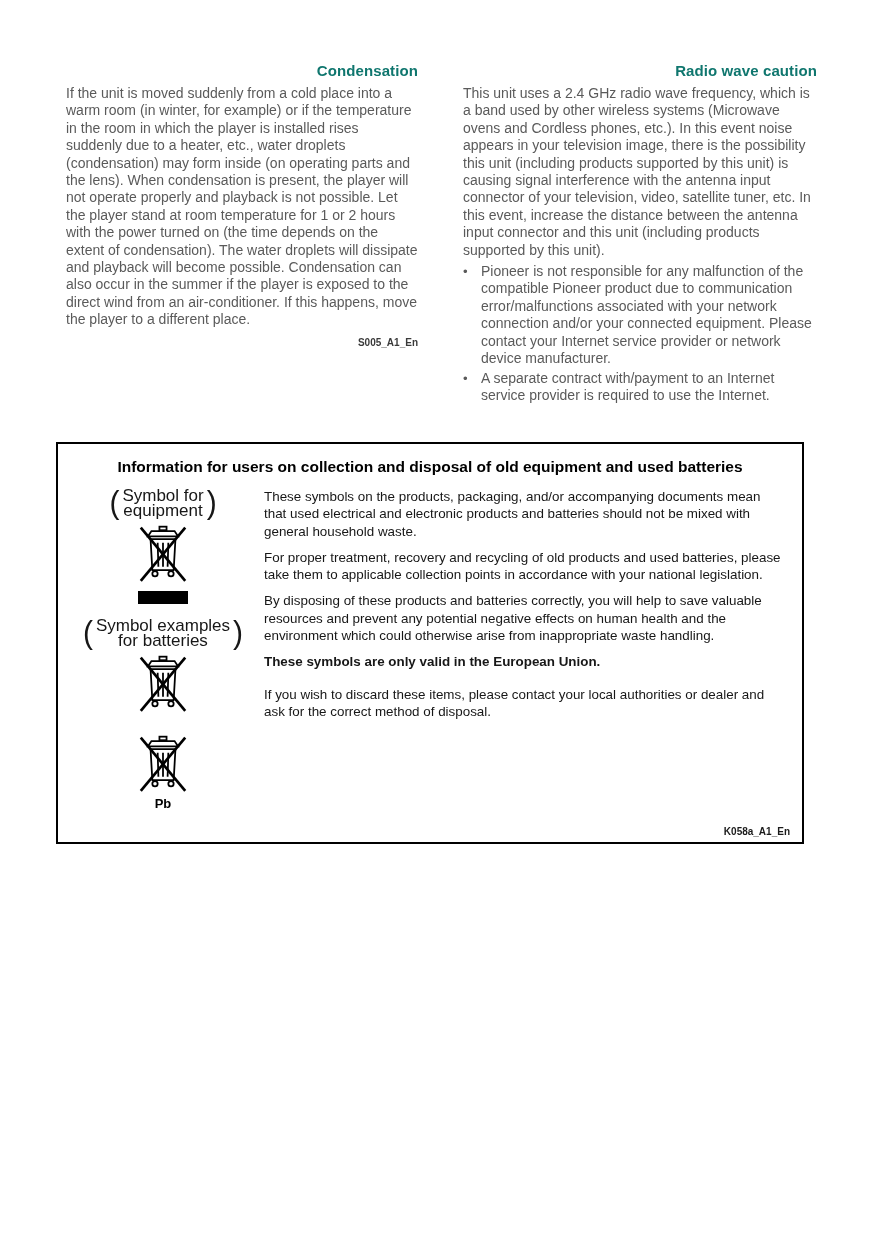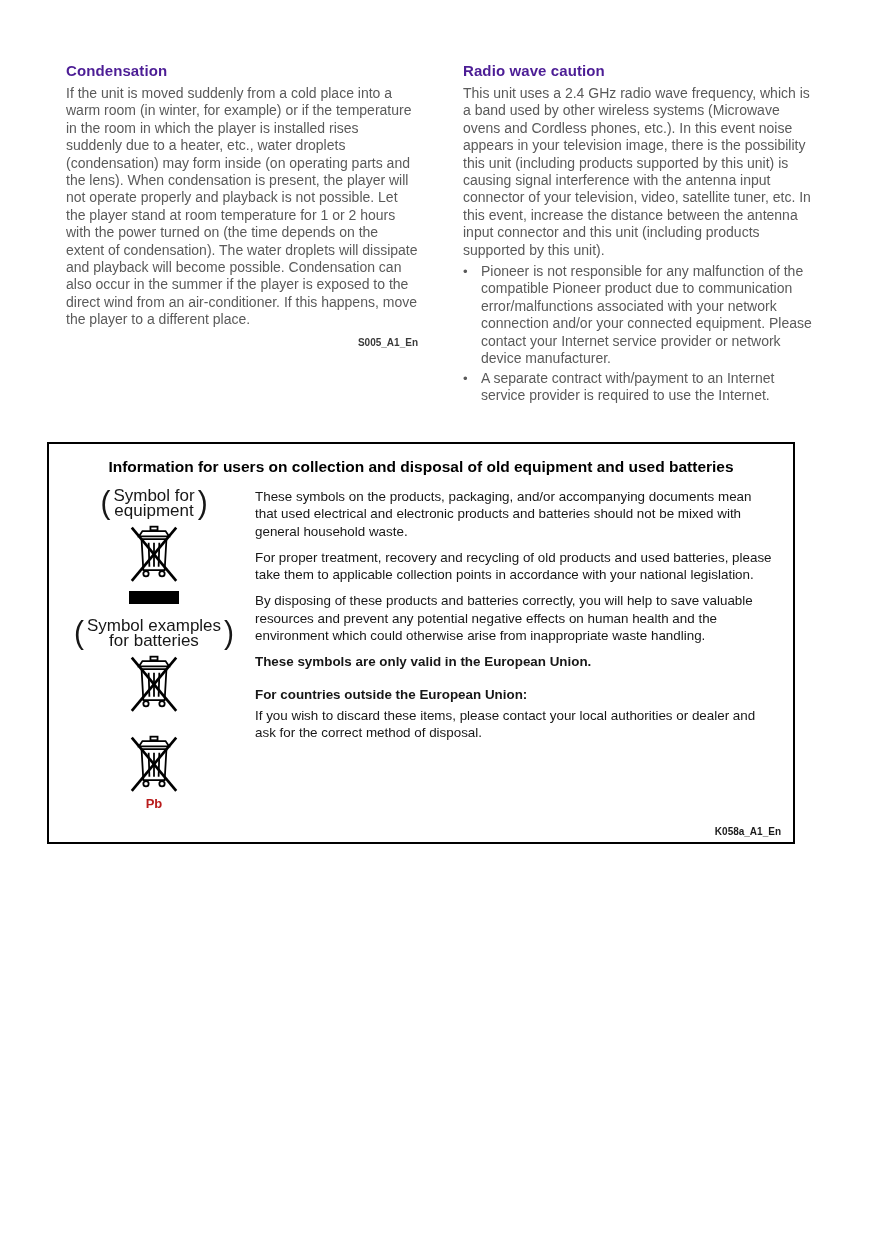--- a/index.html
+++ b/index.html
@@ -7,43 +7,43 @@
     width:874px; height:1241px;
     background:#ffffff;
     font-family:"Liberation Sans", sans-serif;
     position:relative;
     color:#595959;
   }
   .col { position:absolute; top:62px; }
   .col-left  { left:66px;  width:352px; }
   .col-right { left:463px; width:354px; }
   .section-heading {
-    font-size:15px; font-weight:bold; color:#4c1d95;
-    margin:0 0 6px 0; letter-spacing:0.1px;
+    font-size:15px; font-weight:bold; color:#0f766e;
+    margin:0 0 6px 0; letter-spacing:0.1px;text-align:right;
   }
   .sub-heading {
     font-size:12.5px; font-style:italic; color:#4d4d4d;
     margin:0 0 3px 0;
   }
   .body-text {
     font-size:14px; line-height:17.4px; color:#5a5a5a;
     margin:0; text-align:left;
   }
   .doc-code {
     font-size:10px; font-weight:bold; color:#3a3a3a;
     text-align:right; margin-top:8px;
   }
   .bullet-list { margin-top:4px; }
   .bullet-item { display:flex; margin-top:2px; }
   .bullet-char { width:18px; flex:none; font-size:13.2px; line-height:17.4px; color:#5a5a5a; }
   .bullet-text { flex:1; }
 
   
   .info-box {
-    position:absolute; left:47px; top:442px;
+    position:absolute; left:56px; top:442px;
     width:748px; height:402px;
     border:2px solid #000; box-sizing:border-box;
     padding:12px 14px 22px 14px;
     background:#fff;
   }
   .info-box-title {
     font-size:15.5px; font-weight:bold; color:#000;
     text-align:center; margin:2px 0 12px 0;
   }
   .info-row { display:flex; }
@@ -63,21 +63,21 @@
   }
   .symbol-label .paren {
     font-size:30px; font-weight:300; line-height:1; color:#171717;
     transform:scaleY(1.05);
   }
   .symbol-label .label-lines {
     font-size:17px; line-height:15px; text-align:center; padding:0 3px;
   }
   .bin-wrap { margin-top:6px; display:flex; flex-direction:column; align-items:center; }
   .black-bar { width:50px; height:13px; background:#000; margin-top:3px; }
-  .pb-label { font-size:13px; font-weight:bold; color:#b91c1c; margin-top:-2px; }
+  .pb-label { font-size:13px; font-weight:bold; color:#000000; margin-top:-2px; }
   .gap-sm { height:10px; }
   .gap-md { height:14px; }
   .box-code {
     position:absolute; right:12px; bottom:5px;
     font-size:10px; font-weight:bold; color:#1a1a1a;
   }
 </style>
 </head>
 <body>
 
@@ -184,20 +184,19 @@
         <div class="pb-label">Pb</div>
       </div>
 
     </div>
 
     <div class="text-col">
       <p class="info-paragraph">These symbols on the products, packaging, and/or accompanying documents mean that used electrical and electronic products and batteries should not be mixed with general household waste.</p>
       <p class="info-paragraph">For proper treatment, recovery and recycling of old products and used batteries, please take them to applicable collection points in accordance with your national legislation.</p>
       <p class="info-paragraph">By disposing of these products and batteries correctly, you will help to save valuable resources and prevent any potential negative effects on human health and the environment which could otherwise arise from inappropriate waste handling.</p>
       <p class="info-paragraph bold">These symbols are only valid in the European Union.</p>
-      <p class="info-paragraph bold" style="margin-bottom:4px;">For countries outside the European Union:</p>
       <p class="info-paragraph">If you wish to discard these items, please contact your local authorities or dealer and ask for the correct method of disposal.</p>
     </div>
 
   </div>
 
   <div class="box-code">K058a_A1_En</div>
 </div>
 
 </body></html>

